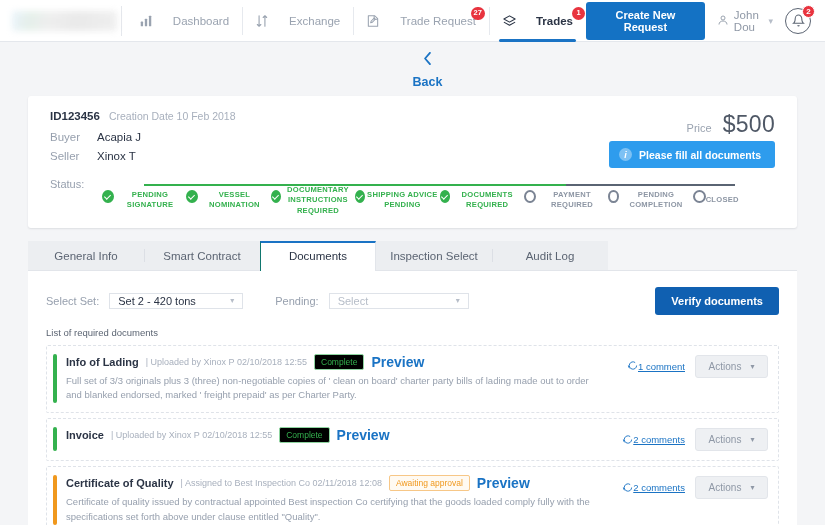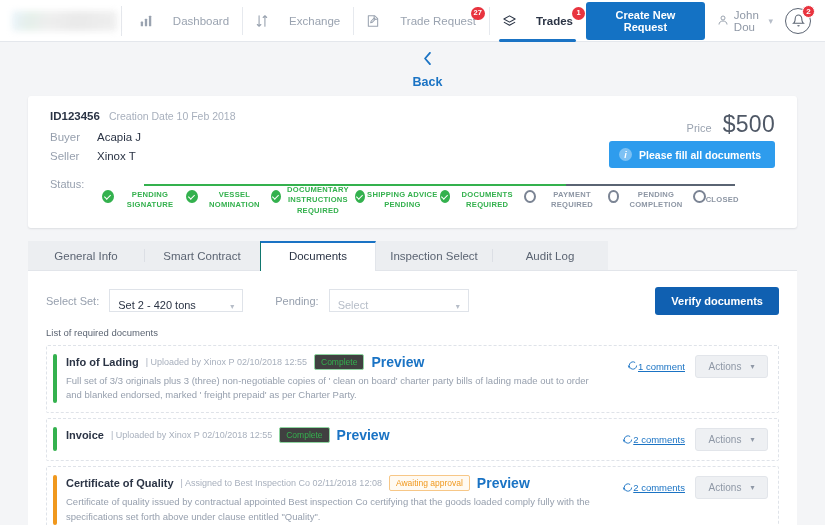--- a/index.html
+++ b/index.html
@@ -147,22 +147,22 @@
     margin-bottom: -1px; padding-top: 7px; padding-bottom: 9px;
   }
   .tab.active::before { display: none; }
   .tab.active + .tab::before { display: none; }
 
   
   .panel { margin: 0 28px; background: #fff; padding: 10px 18px 0 18px; min-height: 240px; }
   .filter-row { display: flex; align-items: center; gap: 10px; padding: 6px 0 10px; }
   .filter-label { font-size: 11px; color: #97a0ae; }
   .select {
-    border: 1px solid #dfe3e9; border-radius: 0; height: 23px; display: flex;
-    align-items: flex-end; padding: 0 8px; font-size: 11px; color: #2b3445;
+    border: 1px solid #dfe3e9; border-radius: 0; height: 16px; display: flex;
+    align-items: center; padding: 0 8px; font-size: 11px; color: #2b3445;
     background: #fff; cursor: pointer; position: relative;
   }
   .select.w1 { width: 134px; }
   .select.w2 { width: 140px; }
   .select .ph { color: #b6bdc8; }
   .select .chev { margin-left: auto; color: #b6bdc8; font-size: 8px; }
   .verify-btn {
     margin-left: auto; background: #1060b1; color: #fff; border: none;
     border-radius: 3px; font-size: 11px; font-weight: bold; padding: 8px 16px;
     cursor: pointer; font-family: "Liberation Sans", sans-serif;
@@ -174,21 +174,21 @@
     border: 1px dashed #dfe3e9; border-radius: 2px; background: #fff;
     display: flex; margin-bottom: 5px; position: relative; padding: 8px 10px 9px 0;
   }
   .doc-bar { width: 4px; border-radius: 2px; flex: none; margin: 0 9px 0 6px; }
   .doc-main { flex: 1; min-width: 0; }
   .doc-head { display: flex; align-items: center; gap: 7px; flex-wrap: nowrap; }
   .doc-title { font-size: 11px; font-weight: bold; color: #2b3445; white-space: nowrap; }
   .doc-meta { font-size: 9px; color: #a8b0bd; white-space: nowrap; }
   .chip {
     font-size: 8.5px; padding: 2px 6px; border-radius: 2px; border: 1px solid;
-    background: #404040; white-space: nowrap;
+    background: #000000; white-space: nowrap;
   }
   .chip.green { color: #34b14e; border-color: #8ed5a0; }
   .chip.orange { color: #f0981d; border-color: #f7c787; background: #fffaf2; }
   .preview { font-size: 14px; font-weight: bold; color: #1a73c4; cursor: pointer; white-space: nowrap; }
   .doc-desc { font-size: 9.5px; color: #97a0ae; line-height: 1.55; margin-top: 4px; padding-right: 14px; }
   .doc-right {
     flex: none; display: flex; align-items: center; gap: 10px;
     padding-left: 8px; align-self: flex-start; padding-top: 1px;
   }
   .comments { display: flex; align-items: center; cursor: pointer; }

